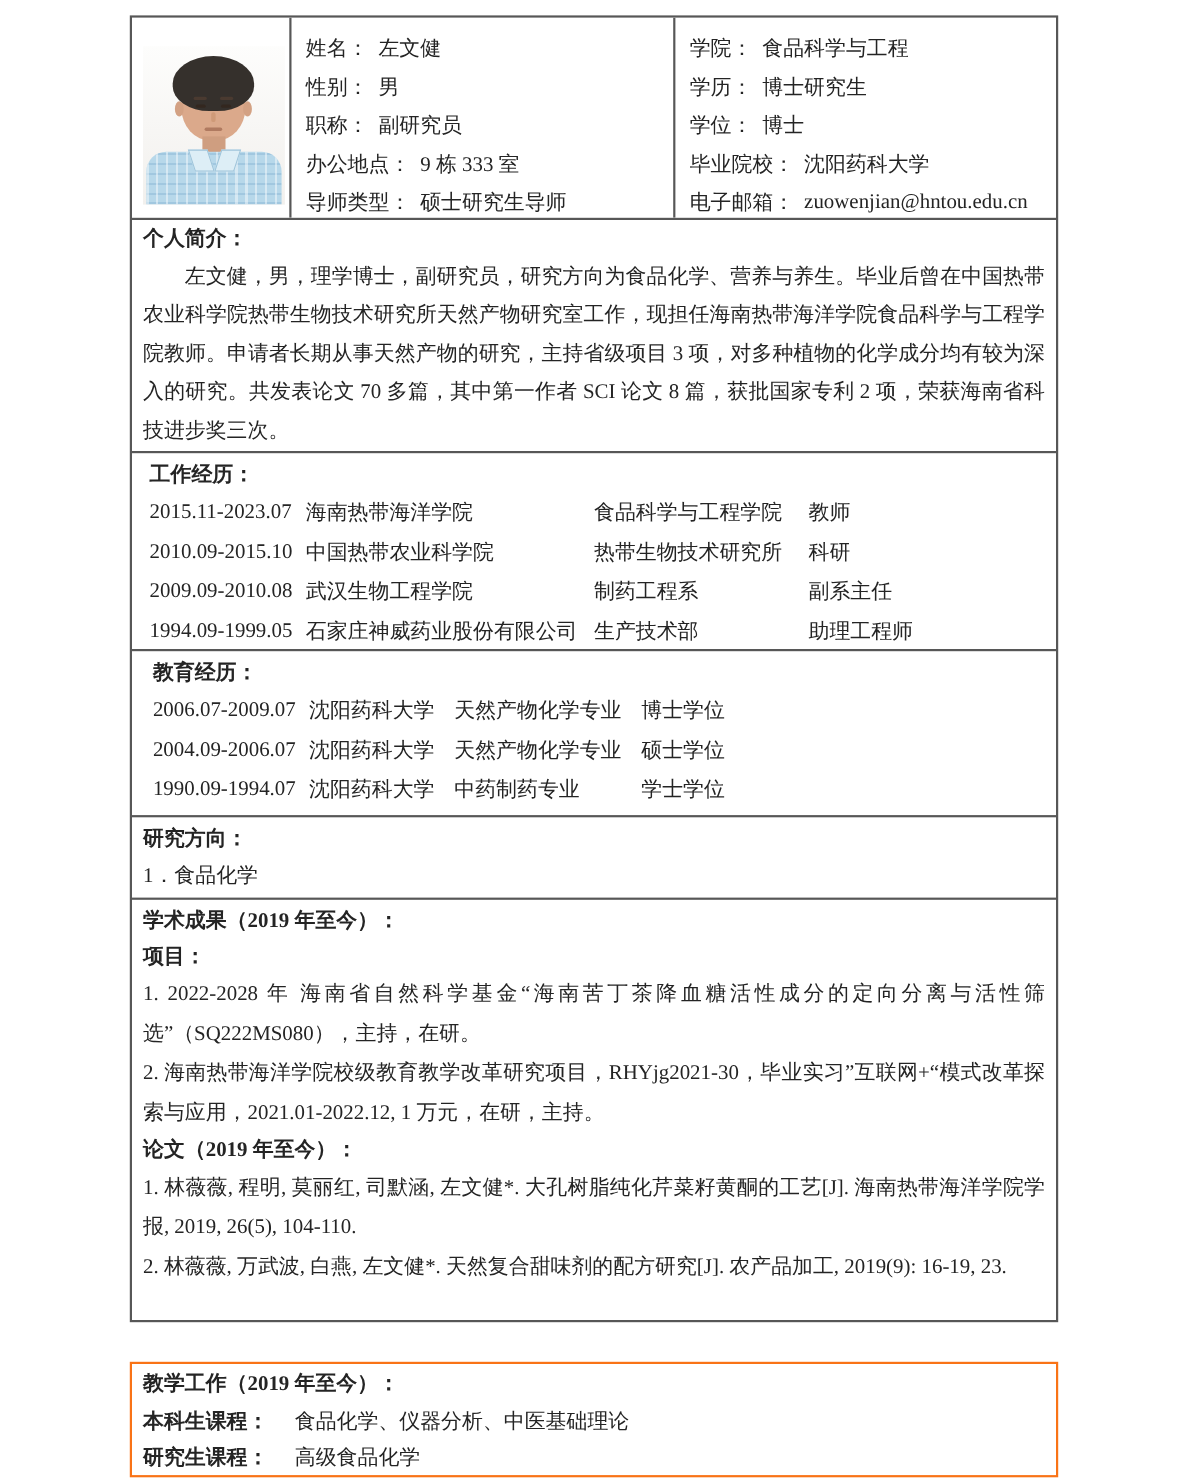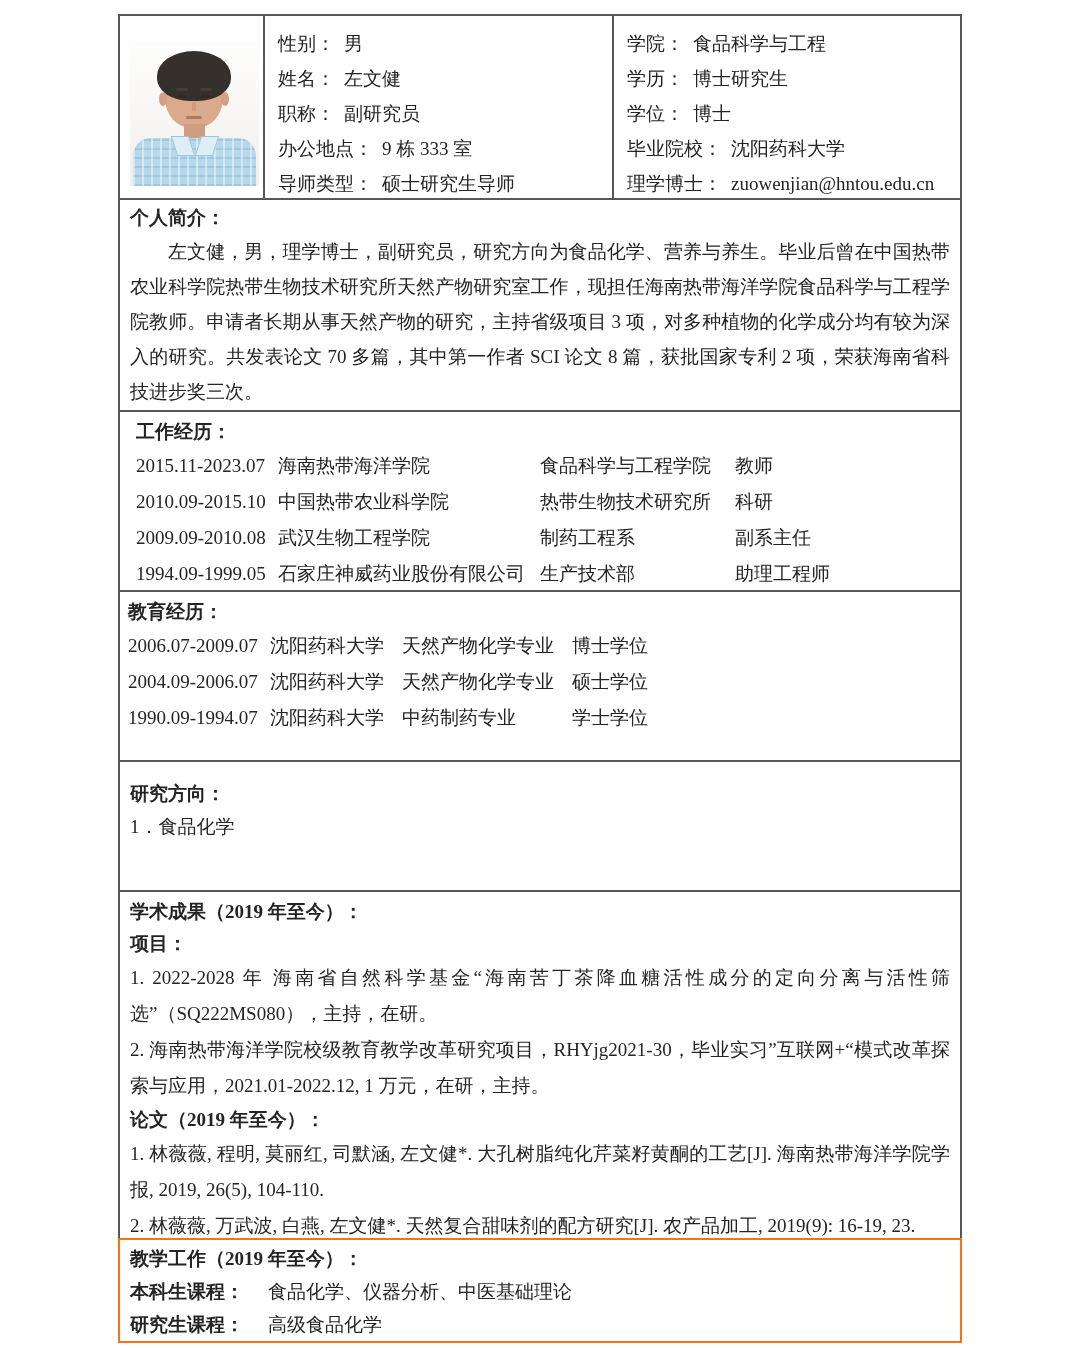--- a/index.html
+++ b/index.html
@@ -51,25 +51,25 @@
 
   
   .sec-intro{height:212px;padding-top:2px;}
   .sec-intro p{margin:0;line-height:35px;text-align:justify;text-indent:38px;}
 
   
   .sec-work{height:180px;padding-top:4px;padding-left:16px;}
   .work-row{display:grid;grid-template-columns:142px 262px 195px 1fr;height:36px;align-items:center;}
 
   
-  .sec-edu{height:170px;padding-top:4px;padding-left:8px;}
+  .sec-edu{height:151px;padding-top:4px;padding-left:19px;}
   .edu-row{display:grid;grid-template-columns:142px 132px 170px 1fr;height:36px;align-items:center;}
 
   
-  .sec-research{height:130px;padding-top:16px;}
+  .sec-research{height:75px;padding-top:4px;}
   .research-item{height:34px;display:flex;align-items:center;}
 
   
   .sec-achv{height:384px;padding-top:4px;}
   .sec-achv p{margin:0;line-height:36px;text-align:justify;}
 
   
   .teach{
     position:absolute;left:118px;top:1238px;width:844px;height:105px;
     border:2px solid #f97316;box-sizing:border-box;background:#fff;padding:2px 10px;overflow:hidden;
@@ -98,28 +98,28 @@
         <div class="ph-mouth"></div>
         <div class="ph-neck"></div>
         <div class="ph-shirt"></div>
         <div class="ph-collar-l"></div>
         <div class="ph-collar-r"></div>
       </div>
     </div>
 
     <div class="mid-cell fields">
       <div class="field">
+        <span class="flabel">姓名：</span>
+        <span class="fval">左文健</span>
+      </div>
+      <div class="field">
         <span class="flabel">性别：</span>
         <span class="fval">男</span>
       </div>
       <div class="field">
-        <span class="flabel">姓名：</span>
-        <span class="fval">左文健</span>
-      </div>
-      <div class="field">
         <span class="flabel">职称：</span>
         <span class="fval">副研究员</span>
       </div>
       <div class="field">
         <span class="flabel">办公地点：</span>
         <span class="fval">9 栋 333 室</span>
       </div>
       <div class="field">
         <span class="flabel">导师类型：</span>
         <span class="fval">硕士研究生导师</span>
@@ -137,21 +137,21 @@
       </div>
       <div class="field">
         <span class="flabel">学位：</span>
         <span class="fval">博士</span>
       </div>
       <div class="field">
         <span class="flabel">毕业院校：</span>
         <span class="fval">沈阳药科大学</span>
       </div>
       <div class="field">
-        <span class="flabel">理学博士：</span>
+        <span class="flabel">电子邮箱：</span>
         <span class="fval">zuowenjian@hntou.edu.cn</span>
       </div>
     </div>
   </div>
 
   <div class="sec sec-intro">
     <div class="h">个人简介：</div>
     <p>左文健，男，理学博士，副研究员，研究方向为食品化学、营养与养生。毕业后曾在中国热带农业科学院热带生物技术研究所天然产物研究室工作，现担任海南热带海洋学院食品科学与工程学院教师。申请者长期从事天然产物的研究，主持省级项目 3 项，对多种植物的化学成分均有较为深入的研究。共发表论文 70 多篇，其中第一作者 SCI 论文 8 篇，获批国家专利 2 项，荣获海南省科技进步奖三次。</p>
   </div>
 

